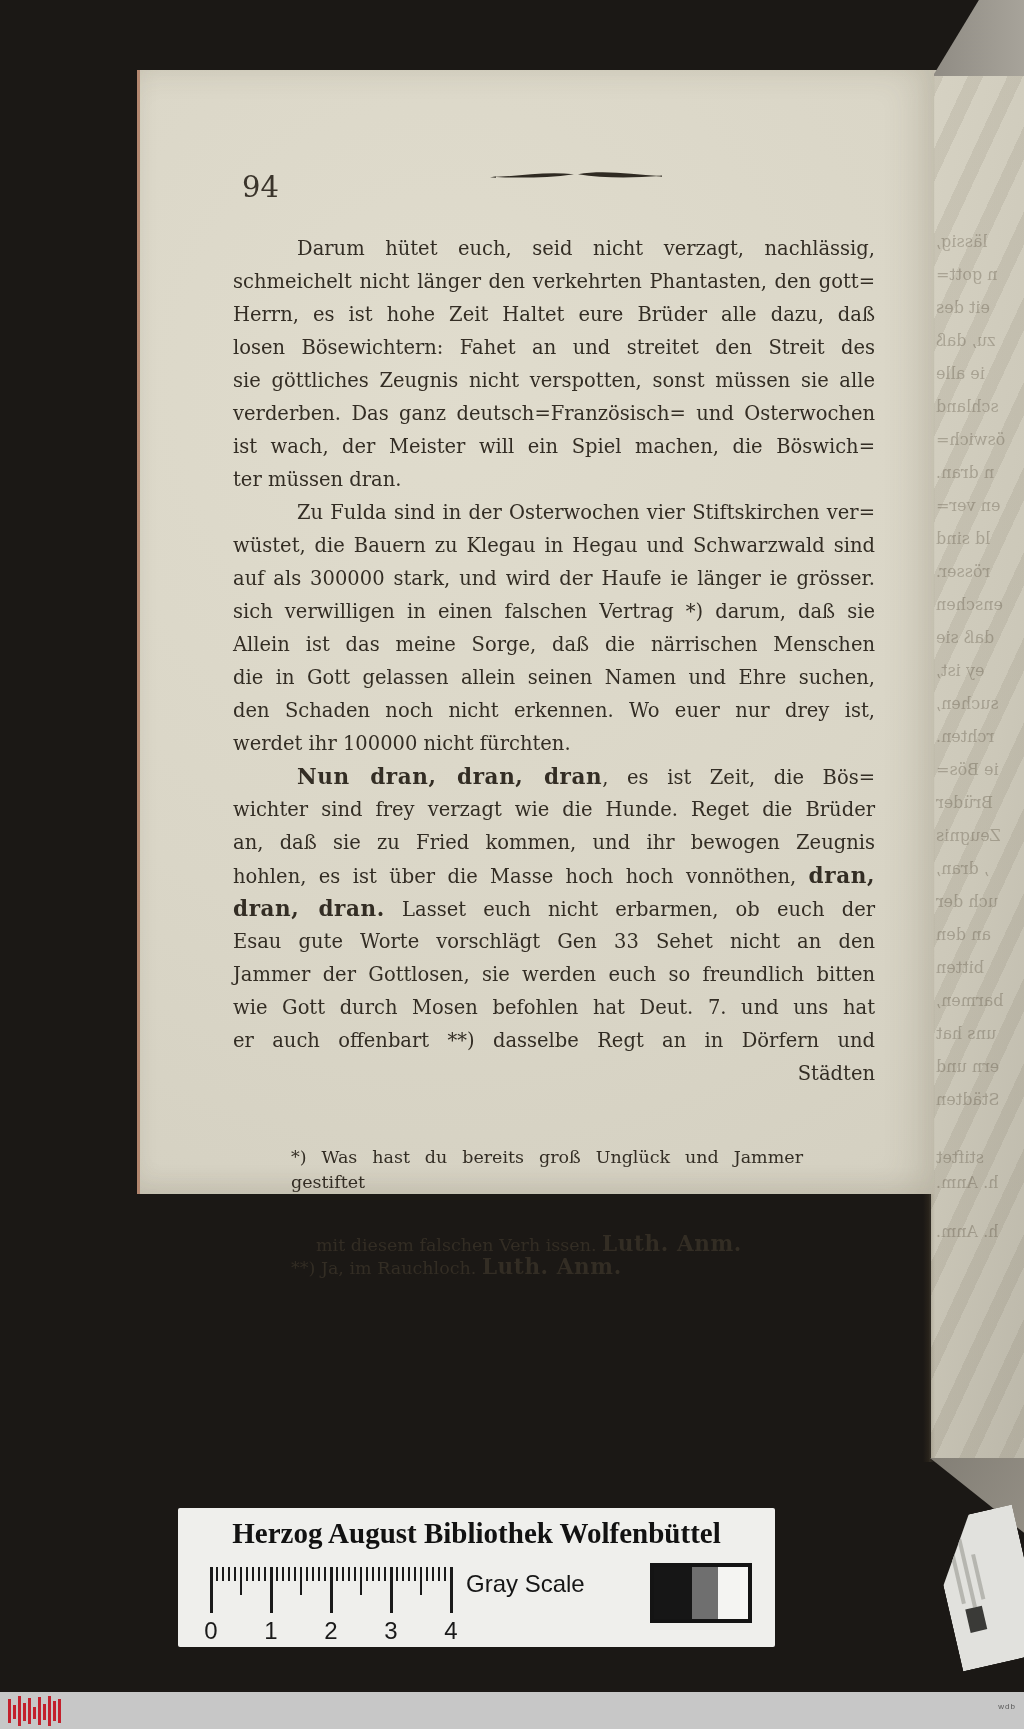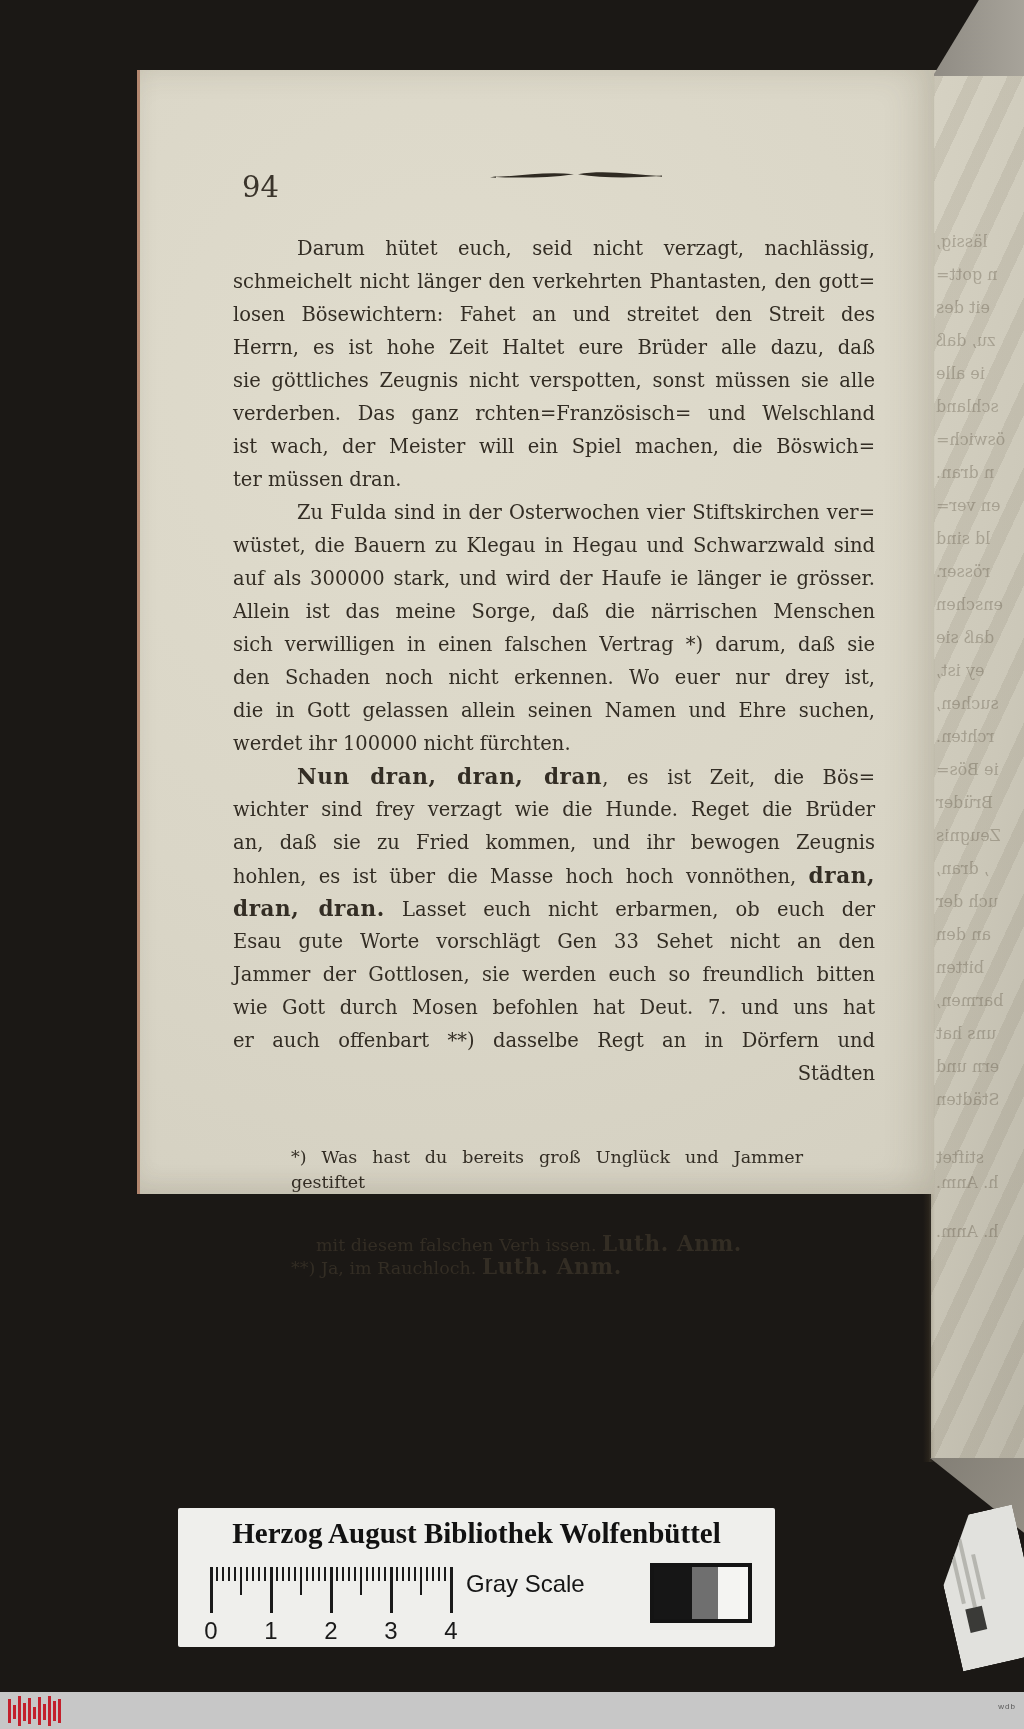--- a/index.html
+++ b/index.html
@@ -131,33 +131,33 @@
 
     <svg class="ornament" width="172" height="14" viewBox="0 0 172 14">
       <path d="M2 9 C30 8.2 55 3 84 6.2 C55 10.5 24 9.8 2 9 Z" fill="#2f2a22"></path>
       <path d="M88 6.2 C112 1.5 142 6 170 8 C142 10 112 10.2 88 6.2 Z" fill="#2f2a22"></path>
       <path d="M0 9.2 L6 8.4 L6 9.8 Z M166 8 L172 7.4 L172 8.8 Z" fill="#2f2a22"></path>
     </svg>
 
     <div class="textblock" id="text-block">
         <div class="tline indent"><span>Darum hütet euch, seid nicht verzagt, nachlässig,</span></div>
         <div class="tline"><span>schmeichelt nicht länger den verkehrten Phantasten, den gott=</span></div>
+        <div class="tline"><span>Herrn, es ist hohe Zeit  Haltet eure Brüder alle dazu, daß</span></div>
         <div class="tline"><span>losen Bösewichtern: Fahet an und streitet den Streit des</span></div>
-        <div class="tline"><span>Herrn, es ist hohe Zeit  Haltet eure Brüder alle dazu, daß</span></div>
         <div class="tline"><span>sie göttliches Zeugnis nicht verspotten, sonst müssen sie alle</span></div>
-        <div class="tline"><span>verderben.  Das ganz rchten=Französisch= und Welschland</span></div>
+        <div class="tline"><span>verderben.  Das ganz deutsch=Französisch= und Osterwochen</span></div>
         <div class="tline"><span>ist wach, der Meister will ein Spiel machen, die Böswich=</span></div>
         <div class="tline noj"><span>ter müssen dran.</span></div>
         <div class="tline indent"><span>Zu Fulda sind in der Osterwochen vier Stiftskirchen ver=</span></div>
         <div class="tline"><span>wüstet, die Bauern zu Klegau in Hegau und Schwarzwald sind</span></div>
         <div class="tline"><span>auf als 300000 stark, und wird der Haufe ie länger ie grösser.</span></div>
+        <div class="tline"><span>sich verwilligen in einen falschen Vertrag *) darum, daß sie</span></div>
         <div class="tline"><span>Allein ist das meine Sorge, daß die närrischen Menschen</span></div>
-        <div class="tline"><span>sich verwilligen in einen falschen Vertrag *) darum, daß sie</span></div>
+        <div class="tline"><span>die in Gott gelassen allein seinen Namen und Ehre suchen,</span></div>
         <div class="tline"><span>den Schaden noch nicht erkennen.  Wo euer nur drey ist,</span></div>
-        <div class="tline"><span>die in Gott gelassen allein seinen Namen und Ehre suchen,</span></div>
         <div class="tline noj"><span>werdet ihr 100000 nicht fürchten.</span></div>
         <div class="tline indent"><span class="seg-b">Nun dran, dran, dran</span><span>, es ist Zeit, die Bös=</span></div>
         <div class="tline"><span>wichter sind frey verzagt wie die Hunde.  Reget die Brüder</span></div>
         <div class="tline"><span>an, daß sie zu Fried kommen, und ihr bewogen Zeugnis</span></div>
         <div class="tline"><span>hohlen, es ist über die Masse hoch hoch vonnöthen, </span><span class="seg-b">dran,</span></div>
         <div class="tline"><span class="seg-b">dran, dran.</span><span>  Lasset euch nicht erbarmen, ob euch der</span></div>
         <div class="tline"><span>Esau gute Worte vorschlägt Gen 33   Sehet nicht an den</span></div>
         <div class="tline"><span>Jammer der Gottlosen, sie werden euch so freundlich bitten</span></div>
         <div class="tline"><span>wie Gott durch Mosen befohlen hat Deut. 7. und uns hat</span></div>
         <div class="tline"><span>er auch offenbart **) dasselbe   Regt an in Dörfern und</span></div>

